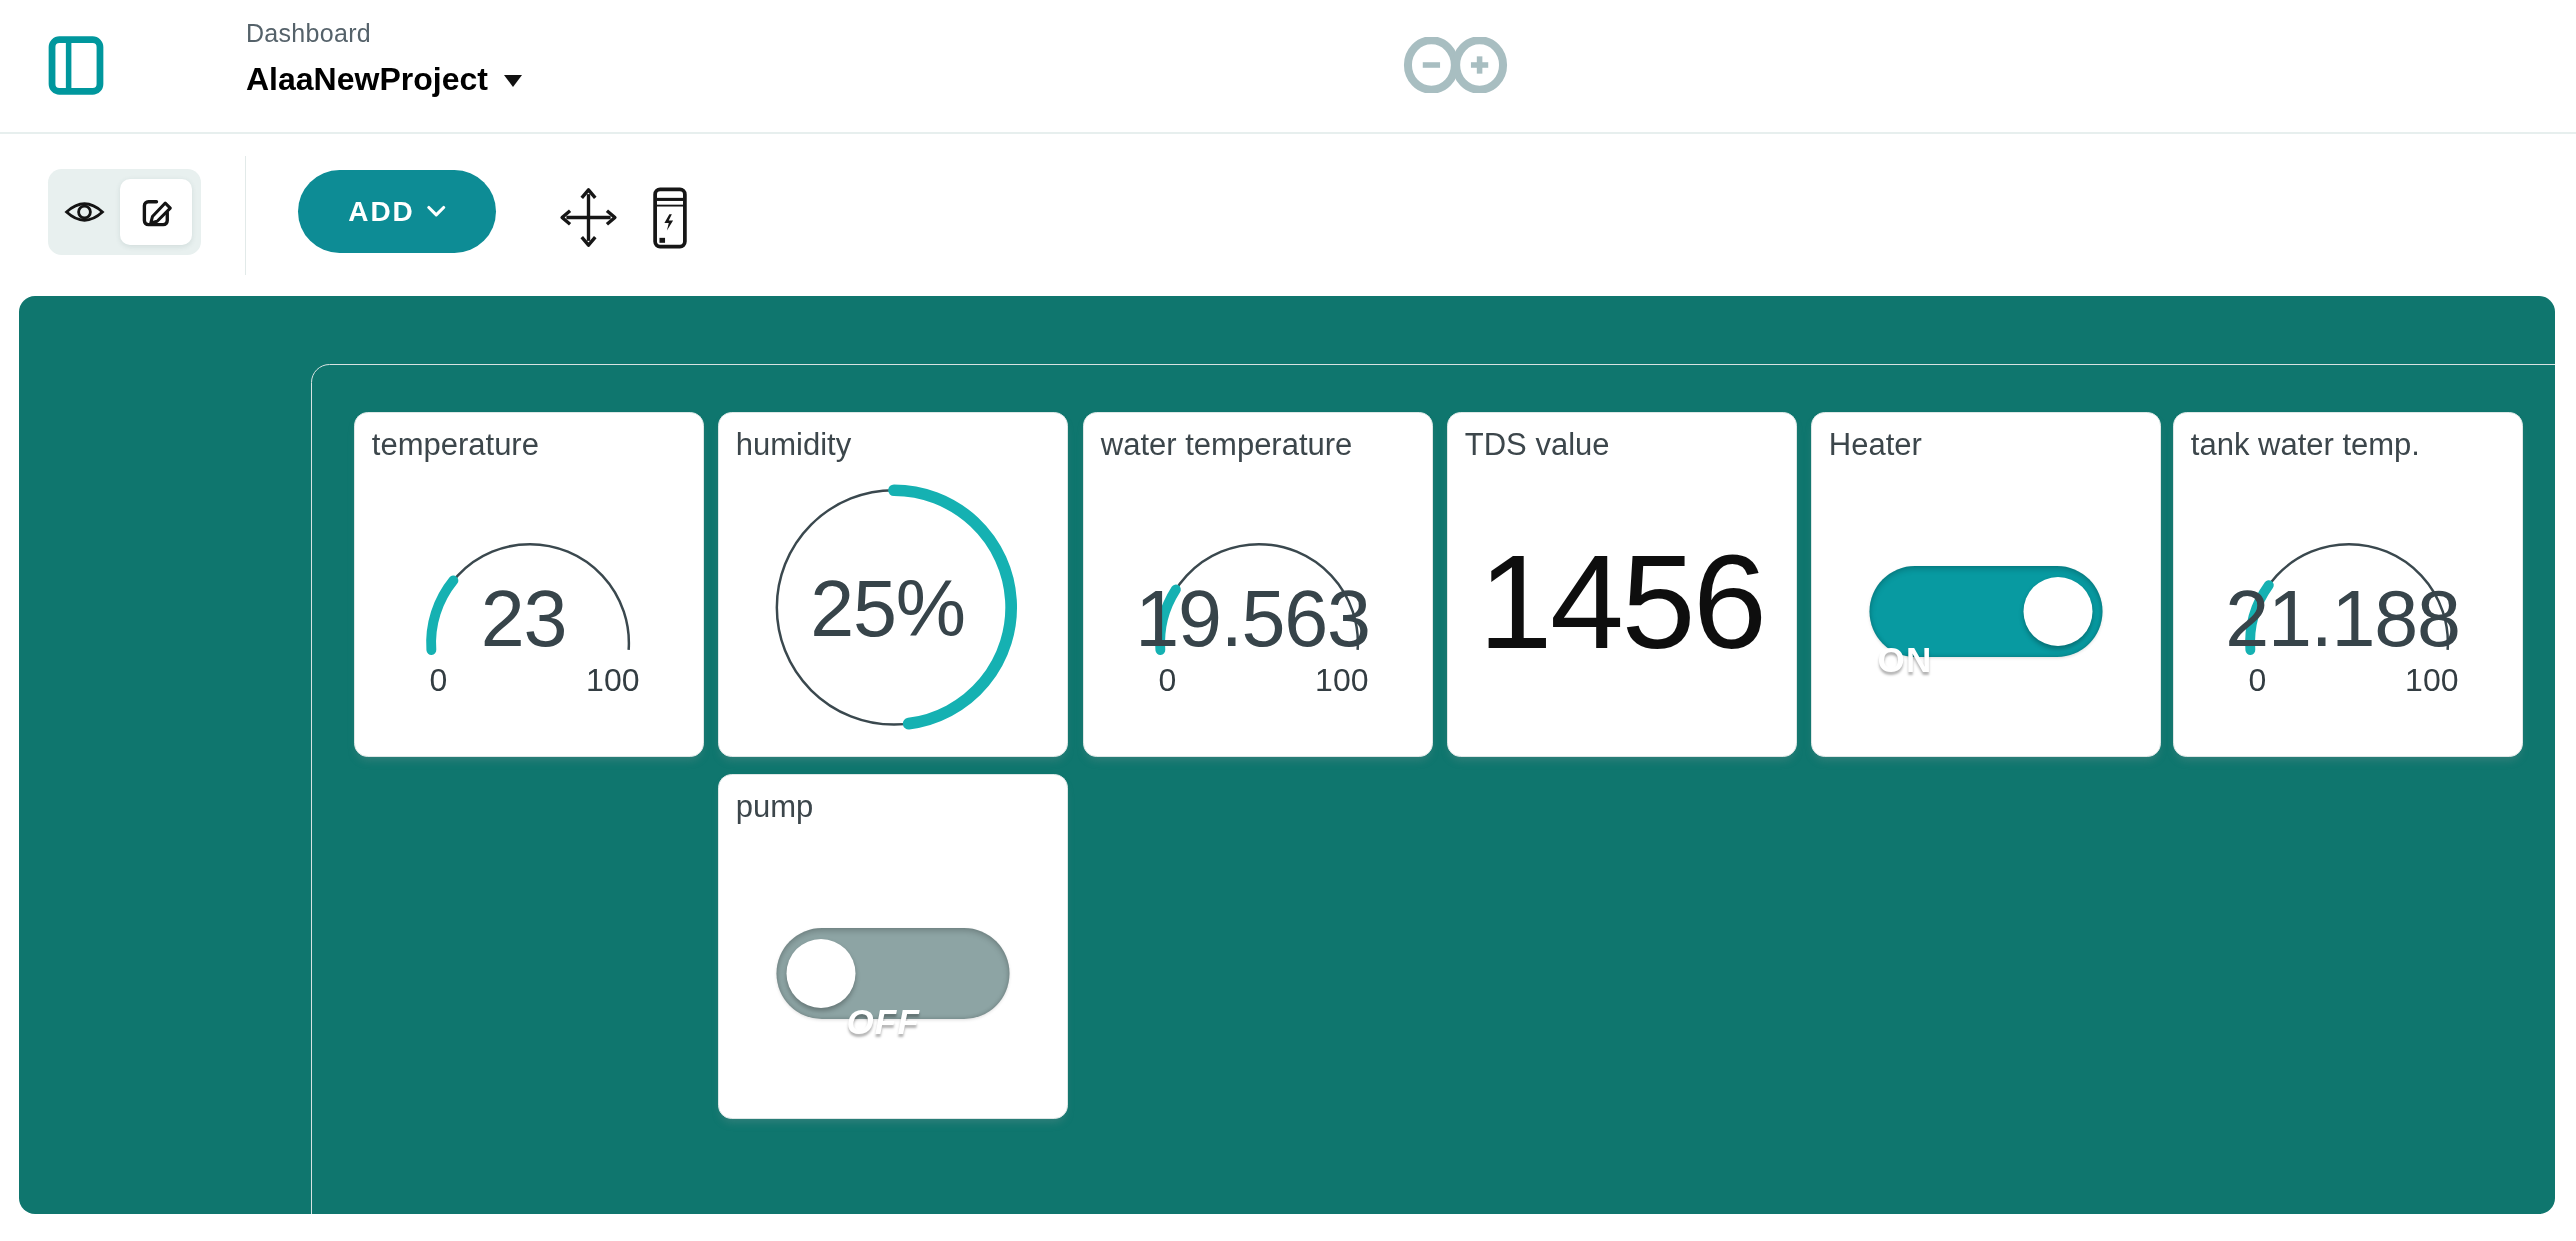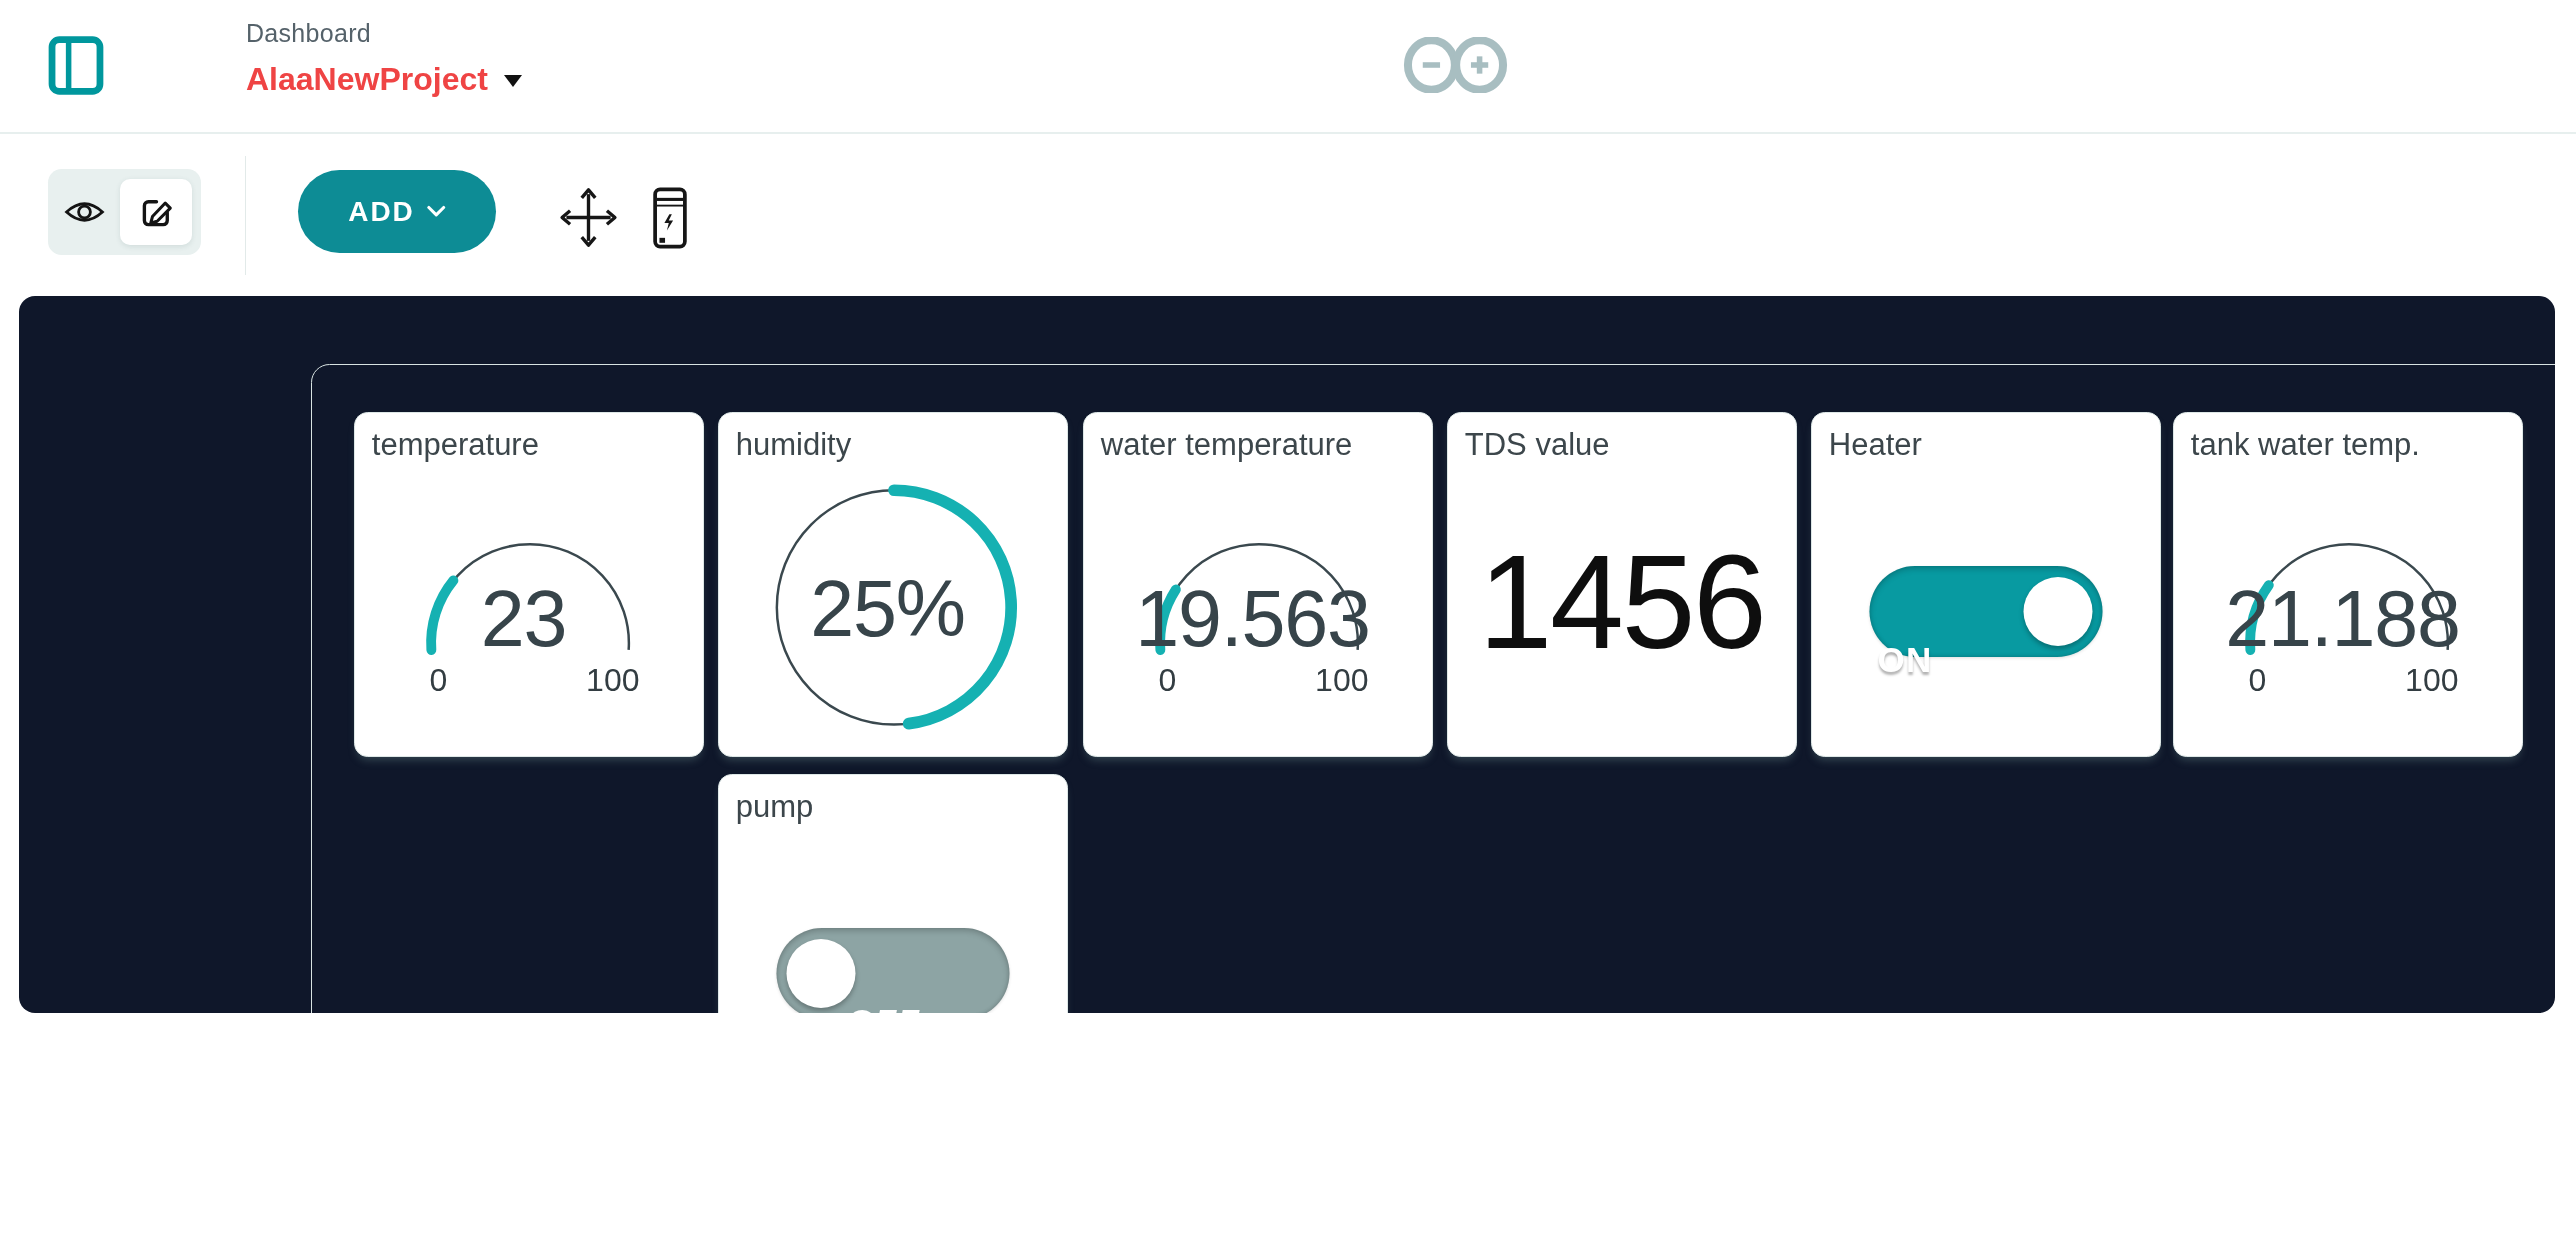--- a/index.html
+++ b/index.html
@@ -5,21 +5,21 @@
   * { margin:0; padding:0; box-sizing:border-box; }
   html,body { width:2576px; height:1242px; background:#ffffff;
     font-family:"Liberation Sans", sans-serif; overflow:hidden; position:relative; }
 
   
   .header { position:absolute; left:0; top:0; width:2576px; height:133px; background:#fff; }
   .sidebar-toggle { position:absolute; left:48px; top:36px; width:56px; height:59px; cursor:pointer; }
   .header-titles { position:absolute; left:246px; top:18.5px; }
   .eyebrow { font-size:25px; color:#55626a; letter-spacing:0.3px; }
   .project-row { margin-top:13.6px; display:flex; align-items:center; gap:16px; cursor:pointer; }
-  .project-name { font-size:32px; font-weight:bold; color:#ef4444; }
+  .project-name { font-size:32px; font-weight:bold; color:#000000; }
   .caret-down { width:0; height:0; border-left:9.3px solid transparent; border-right:9.3px solid transparent;
     border-top:12.4px solid #111; margin-top:3.7px; }
   .brand-logo { position:absolute; left:1403px; top:37px; width:105px; height:56px; }
   .header-divider { position:absolute; left:0; top:132px; width:2576px; height:1.9px; background:#e7efee; }
 
   
   .toolbar { position:absolute; left:0; top:134px; width:2576px; height:162px; background:#fff; }
   .seg-control { position:absolute; left:48px; top:35px; width:153px; height:86px;
     background:#e8f0ef; border-radius:13.6px; display:flex; }
   .seg-btn { flex:1; display:flex; align-items:center; justify-content:center; cursor:pointer; }
@@ -27,22 +27,22 @@
     box-shadow:0 1.2px 5px rgba(60,90,90,.12); }
   .toolbar-divider { position:absolute; left:245px; top:22px; width:1.2px; height:119px; background:#e2eae9; }
   .add-button { position:absolute; left:298px; top:36px; width:198px; height:83px; border-radius:42px;
     background:#0d8c95; color:#fff; display:flex; align-items:center; justify-content:center; gap:12.4px;
     font-size:28px; font-weight:bold; letter-spacing:1.9px; cursor:pointer; }
   .icon-btn { position:absolute; cursor:pointer; }
   .move-btn { left:559px; top:54px; width:59px; height:59px; }
   .phone-btn { left:652px; top:53px; width:36px; height:62px; }
 
   
-  .canvas { position:absolute; left:18.5px; top:296px; width:2536px; height:717px;
-    background:#0f172a; border-radius:16px; overflow:hidden; }
+  .canvas { position:absolute; left:18.5px; top:296px; width:2536px; height:918px;
+    background:#0f766e; border-radius:16px; overflow:hidden; }
   .sheet { position:absolute; left:292px; top:68px; width:2322px; height:1235px;
     border:1.2px solid #d8e3e2; border-radius:18.5px; }
 
   
   .card { position:absolute; width:350px; height:345px; background:#fff; border:1.2px solid #dde7e6;
     border-radius:13.6px; box-shadow:0 6.2px 8.6px -3.7px rgba(110,145,145,.38); cursor:pointer; }
   .card-title { position:absolute; left:17.3px; top:13.6px; font-size:31px; color:#3c464b; }
 
   .r0 { top:116px; } .r1 { top:478px; }
   .c0 { left:335px; } .c1 { left:699px; } .c2 { left:1064px; }

